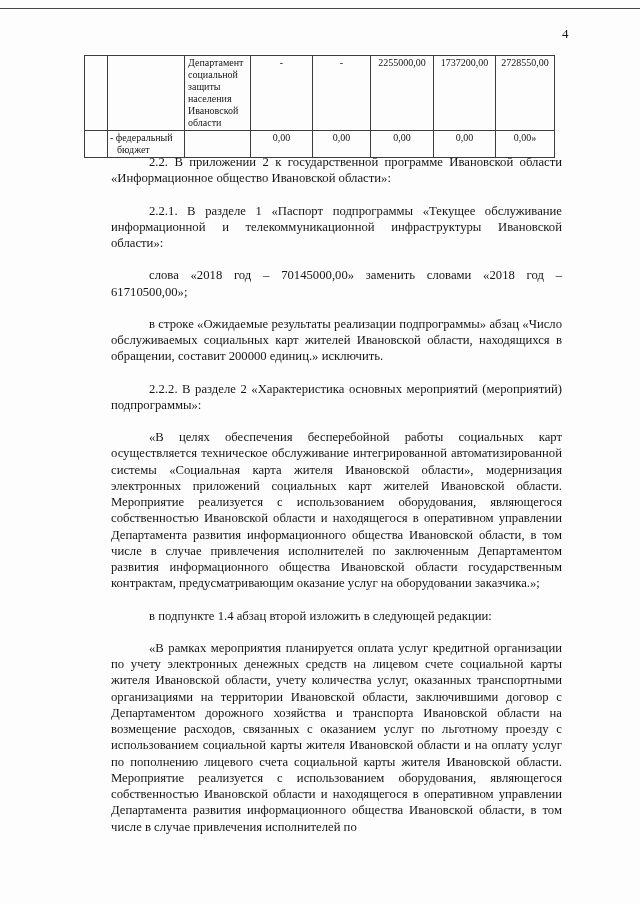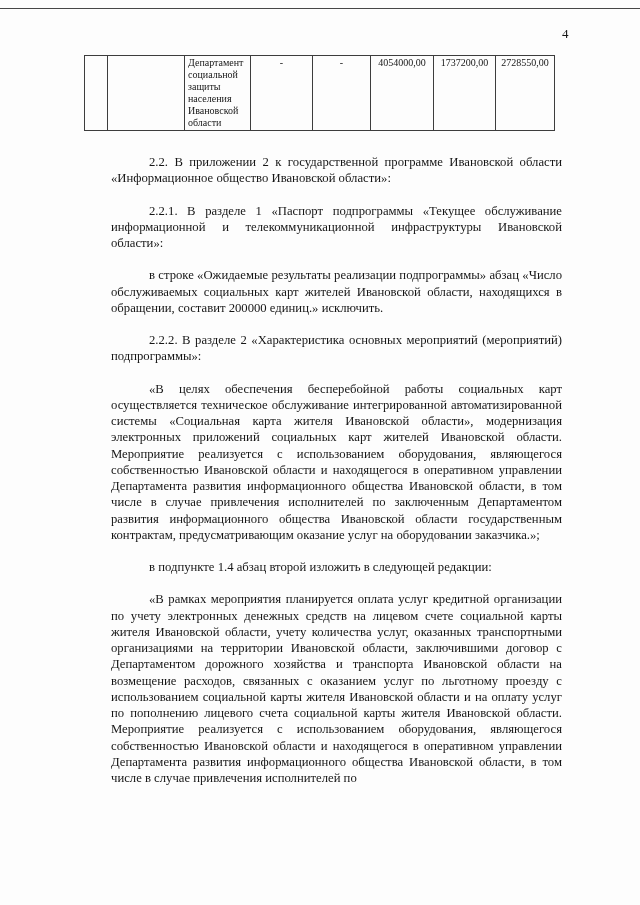--- a/index.html
+++ b/index.html
@@ -77,29 +77,40 @@
       <col style="width:62px">
       <col style="width:59px">
     </colgroup>
     <tbody>
         <tr class="r0">
           <td></td>
           <td></td>
           <td>Департамент социальной защиты населения Ивановской области</td>
           <td class="num">-</td>
           <td class="num">-</td>
-          <td class="num">4054000,00</td>
+          <td class="num">2255000,00</td>
           <td class="num">1737200,00</td>
           <td class="num">2728550,00</td>
+        </tr>
+        <tr class="r1">
+          <td></td>
+          <td class="lbl">- федеральный бюджет</td>
+          <td></td>
+          <td class="num">0,00</td>
+          <td class="num">0,00</td>
+          <td class="num">0,00</td>
+          <td class="num">0,00</td>
+          <td class="num">0,00»</td>
         </tr>
       </tbody>
   </table>
 
   <div class="body-text">
       <p>2.2. В приложении 2 к государственной программе Ивановской области «Информационное общество Ивановской области»:</p>
       <p>2.2.1. В разделе 1 «Паспорт подпрограммы «Текущее обслуживание информационной и телекоммуникационной инфраструктуры Ивановской области»:</p>
+      <p>слова «2018 год – 70145000,00» заменить словами «2018 год – 61710500,00»;</p>
       <p>в строке «Ожидаемые результаты реализации подпрограммы» абзац «Число обслуживаемых социальных карт жителей Ивановской области, находящихся в обращении, составит 200000 единиц.» исключить.</p>
       <p>2.2.2. В разделе 2 «Характеристика основных мероприятий (мероприятий) подпрограммы»:</p>
       <p>«В целях обеспечения бесперебойной работы социальных карт осуществляется техническое обслуживание интегрированной автоматизированной системы «Социальная карта жителя Ивановской области», модернизация электронных приложений социальных карт жителей Ивановской области. Мероприятие реализуется с использованием оборудования, являющегося собственностью Ивановской области и находящегося в оперативном управлении Департамента развития информационного общества Ивановской области, в том числе в случае привлечения исполнителей по заключенным Департаментом развития информационного общества Ивановской области государственным контрактам, предусматривающим оказание услуг на оборудовании заказчика.»;</p>
       <p>в подпункте 1.4 абзац второй изложить в следующей редакции:</p>
       <p>«В рамках мероприятия планируется оплата услуг кредитной организации по учету электронных денежных средств на лицевом счете социальной карты жителя Ивановской области, учету количества услуг, оказанных транспортными организациями на территории Ивановской области, заключившими договор с Департаментом дорожного хозяйства и транспорта Ивановской области на возмещение расходов, связанных с оказанием услуг по льготному проезду с использованием социальной карты жителя Ивановской области и на оплату услуг по пополнению лицевого счета социальной карты жителя Ивановской области. Мероприятие реализуется с использованием оборудования, являющегося собственностью Ивановской области и находящегося в оперативном управлении Департамента развития информационного общества Ивановской области, в том числе в случае привлечения исполнителей по</p>
     </div>
 </div>
 
 </body></html>

